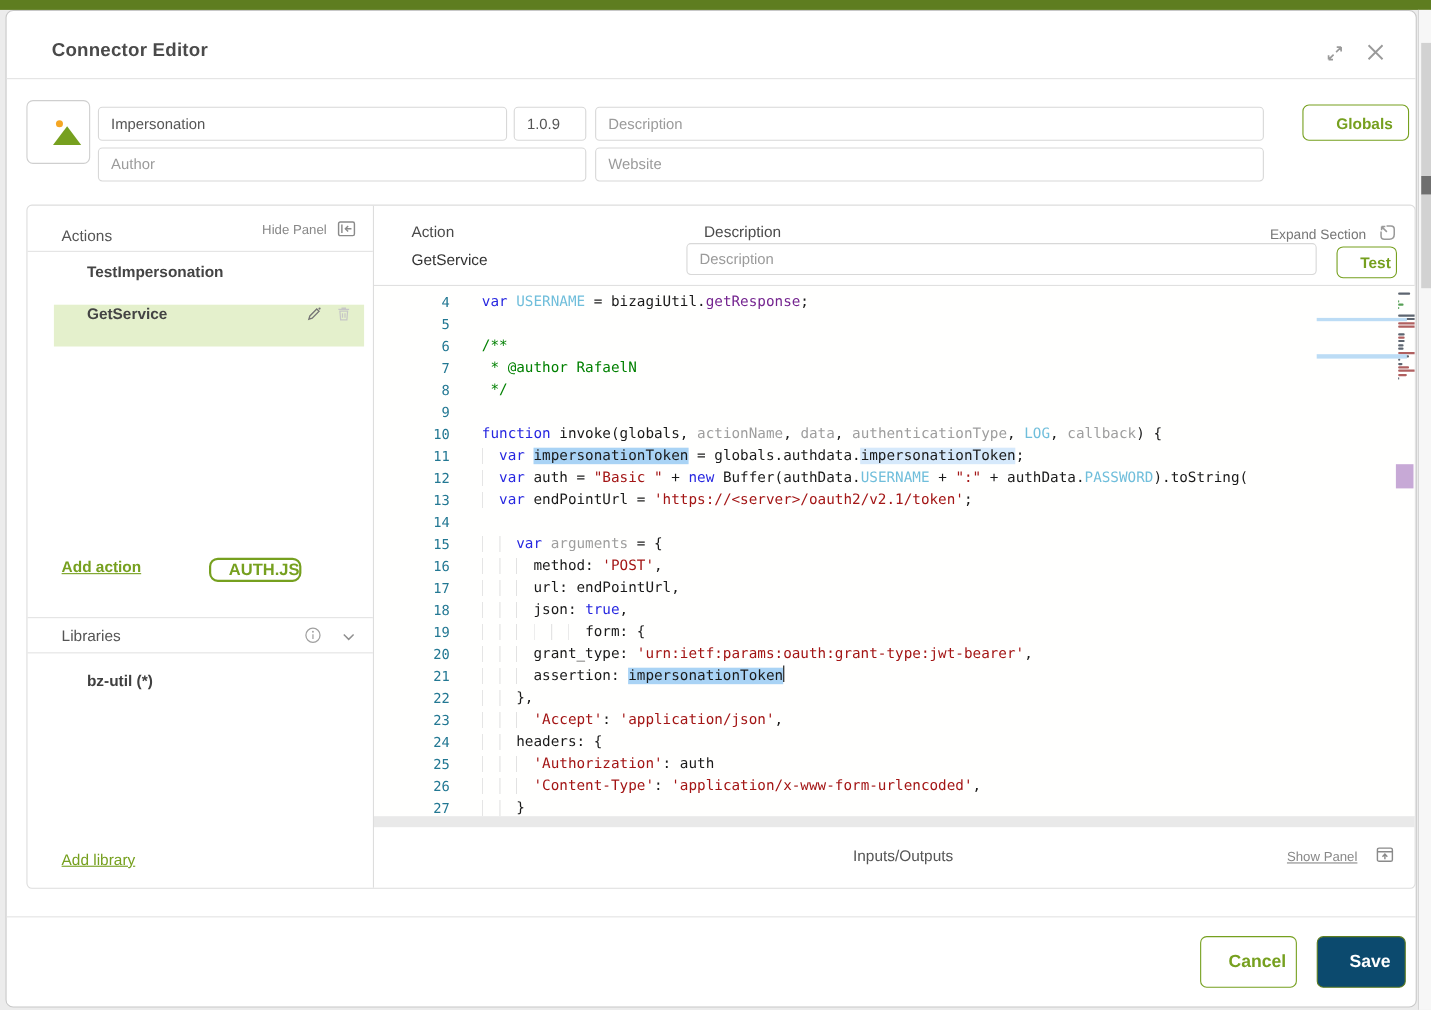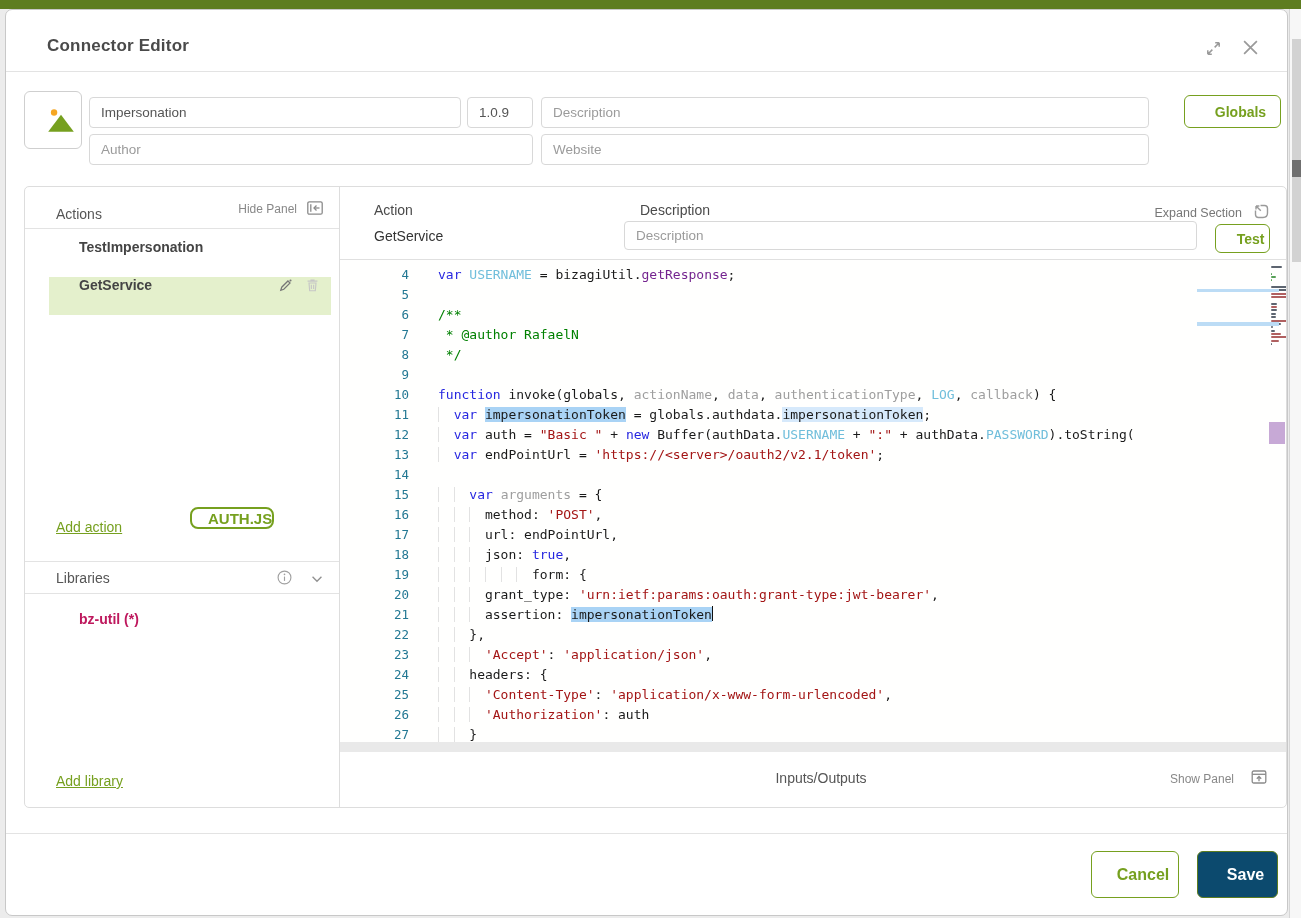--- a/index.html
+++ b/index.html
@@ -44,28 +44,28 @@
   #left-panel { left:0; top:0; width:315px; height:100%; border-right:1px solid #ddd; }
   #actions-hdr { left:0; top:0; width:100%; height:42px; border-bottom:1px solid #e3e3e3; }
   #actions-title { left:15px; top:19px; font-size:14px; color:#555; }
   #hide-panel-lbl { right:42px; top:15px; font-size:12px; color:#888; cursor:pointer; }
   #hide-panel-ic { right:15px; top:12px; cursor:pointer; }
   .action-item { position:relative; display:flex; align-items:flex-start; height:38px; margin:0 8px; cursor:pointer; }
   .action-item .action-label { flex:1; padding-left:30px; font-size:14px; font-weight:bold; color:#444; }
   .action-item.selected { background:#E4F0CC; }
   .mini-ic { width:17px; height:17px; margin-right:10px; }
   #actions-list { left:0; top:52px; width:100%; }
-  #add-action { left:15px; top:332px; }
+  #add-action { left:15px; top:320px;font-weight:bold; }
   .green-link { font-size:14px; color:#76A01F; text-decoration:underline; cursor:pointer; }
   #btn-authjs { left:165px; top:320px; width:84px; height:22px; font-size:15px; border-width:2px; border-radius:8px; }
   #lib-hdr { left:0; top:374px; width:100%; height:33px; border-top:1px solid #e3e3e3; border-bottom:1px solid #e3e3e3; }
   #lib-title { left:15px; top:8px; font-size:14px; color:#555; }
   #lib-info { right:46px; top:7px; cursor:pointer; }
   #lib-chevron { right:14px; top:9px; cursor:pointer; }
-  .lib-item { padding-left:38px; margin-top:16px; font-size:14px; font-weight:bold; color:#be185d; }
+  .lib-item { padding-left:38px; margin-top:16px; font-size:14px; font-weight:bold; color:#404040; }
   #lib-list { left:0; top:408px; width:100%; }
   #add-library { left:15px; top:586px; }
 
   
   #right-panel { left:315px; top:0; right:0; bottom:0; }
   #action-hdr { left:0; top:0; width:100%; height:73px; border-bottom:1px solid #e0e0e0; }
   #lbl-action { left:18px; top:15px; font-size:14px; color:#4a4a4a; }
   #val-action { left:18px; top:41px; font-size:14px; color:#333; }
   #lbl-desc2  { left:284px; top:15px; font-size:14px; color:#4a4a4a; }
   #in-desc2   { left:284px; top:34px; width:573px; height:29px; }
@@ -95,21 +95,21 @@
   #vscroll { right:1px; top:0; bottom:0; width:7px; }
   #vscroll .thumb { left:0; top:162px; width:7px; height:22px; background:#c7a9d6; }
   #resize-handle { right:0; top:310px; width:16px; }
   #resize-handle .line { width:16px; height:2px; background:#4a4a4a; }
   #resize-handle .grip { width:15px; height:17px; background:#b9b9b9; }
 
   
   #io-bar { left:0; bottom:0; width:100%; height:65px; }
   #io-band { left:0; top:0; width:100%; height:10px; background:#e9e9e9; }
   #io-title { left:0; top:28px; width:100%; text-align:center; font-size:14px; color:#555; }
-  #show-panel-lbl { right:52px; top:30px; font-size:12px; color:#888; cursor:pointer; }
+  #show-panel-lbl { right:52px; top:30px; font-size:12px; color:#888; cursor:pointer;text-decoration:underline; }
   #show-panel-ic { right:18px; top:26px; cursor:pointer; }
 
   
   #ftr-divider { left:0; top:823px; width:100%; border-top:1px solid #e3e3e3; }
   #btn-cancel { left:1085px; top:841px; width:88px; height:47px; font-size:16px; border-radius:6px; }
   #btn-save { left:1191px; top:841px; width:81px; height:47px; font-size:16px; font-weight:bold;
               color:#fff; background:#0c4a6e; border:1px solid #5E7D20; border-radius:6px;
               font-family:"Liberation Sans",sans-serif; cursor:pointer; }
   svg { display:block; }
 </style>
@@ -267,22 +267,22 @@
             <div class="code-line"><span class="seg-i">  </span><span class="seg-i">  </span><span class="seg-k">var</span><span class="seg-p"> </span><span class="seg-g">arguments</span><span class="seg-p"> = {</span></div>
             <div class="code-line"><span class="seg-i">  </span><span class="seg-i">  </span><span class="seg-i">  </span><span class="seg-p">method: </span><span class="seg-s">'POST'</span><span class="seg-p">,</span></div>
             <div class="code-line"><span class="seg-i">  </span><span class="seg-i">  </span><span class="seg-i">  </span><span class="seg-p">url: endPointUrl,</span></div>
             <div class="code-line"><span class="seg-i">  </span><span class="seg-i">  </span><span class="seg-i">  </span><span class="seg-p">json: </span><span class="seg-k">true</span><span class="seg-p">,</span></div>
             <div class="code-line"><span class="seg-i">  </span><span class="seg-i">  </span><span class="seg-i">  </span><span class="seg-i">  </span><span class="seg-i">  </span><span class="seg-i">  </span><span class="seg-p">form: {</span></div>
             <div class="code-line"><span class="seg-i">  </span><span class="seg-i">  </span><span class="seg-i">  </span><span class="seg-p">grant_type: </span><span class="seg-s">'urn:ietf:params:oauth:grant-type:jwt-bearer'</span><span class="seg-p">,</span></div>
             <div class="code-line"><span class="seg-i">  </span><span class="seg-i">  </span><span class="seg-i">  </span><span class="seg-p">assertion: </span><span class="seg-selA">impersonationToken</span><span class="seg-cur"></span></div>
             <div class="code-line"><span class="seg-i">  </span><span class="seg-i">  </span><span class="seg-p">},</span></div>
             <div class="code-line"><span class="seg-i">  </span><span class="seg-i">  </span><span class="seg-i">  </span><span class="seg-s">'Accept'</span><span class="seg-p">: </span><span class="seg-s">'application/json'</span><span class="seg-p">,</span></div>
             <div class="code-line"><span class="seg-i">  </span><span class="seg-i">  </span><span class="seg-p">headers: {</span></div>
+            <div class="code-line"><span class="seg-i">  </span><span class="seg-i">  </span><span class="seg-i">  </span><span class="seg-s">'Authorization'</span><span class="seg-p">: auth</span></div>
             <div class="code-line"><span class="seg-i">  </span><span class="seg-i">  </span><span class="seg-i">  </span><span class="seg-s">'Content-Type'</span><span class="seg-p">: </span><span class="seg-s">'application/x-www-form-urlencoded'</span><span class="seg-p">,</span></div>
-            <div class="code-line"><span class="seg-i">  </span><span class="seg-i">  </span><span class="seg-i">  </span><span class="seg-s">'Authorization'</span><span class="seg-p">: auth</span></div>
             <div class="code-line"><span class="seg-i">  </span><span class="seg-i">  </span><span class="seg-p">}</span></div>
           </div>
         <div id="minimap" class="abs">
             <div class="bar" style="width: 10.64px; background: rgb(93, 101, 112);"></div>
             <div class="bar" style="width: 0px; background: transparent;"></div>
             <div class="bar" style="width: 0.84px; background: rgb(87, 160, 87);"></div>
             <div class="bar" style="width: 5.04px; background: rgb(87, 160, 87);"></div>
             <div class="bar" style="width: 0.84px; background: rgb(87, 160, 87);"></div>
             <div class="bar" style="width: 0px; background: transparent;"></div>
             <div class="bar" style="width: 22px; background: rgb(93, 101, 112);"></div>

